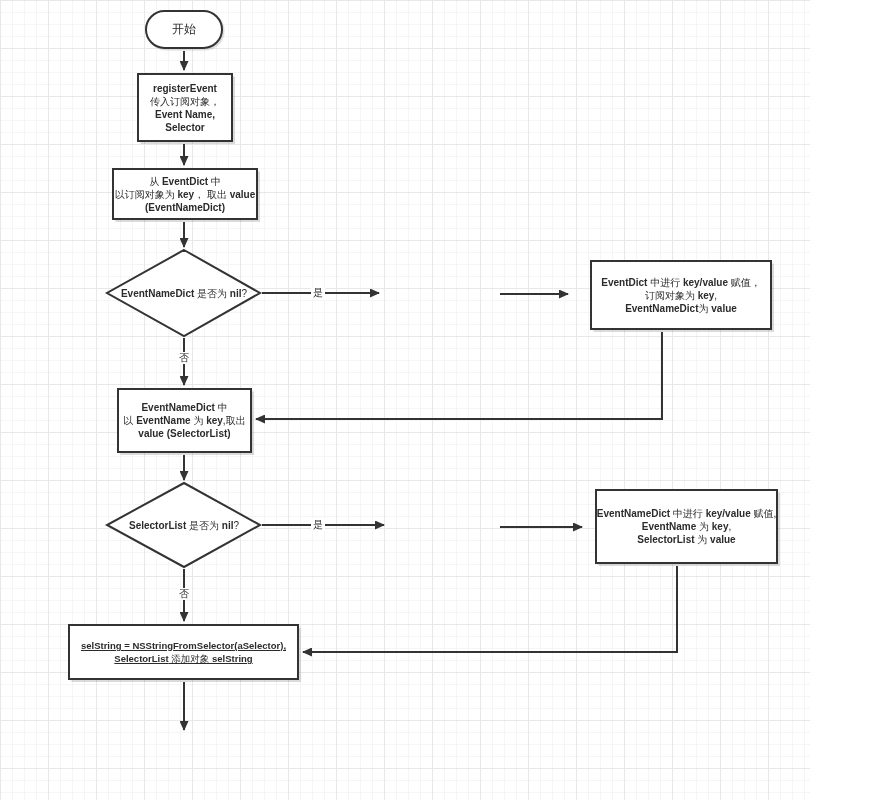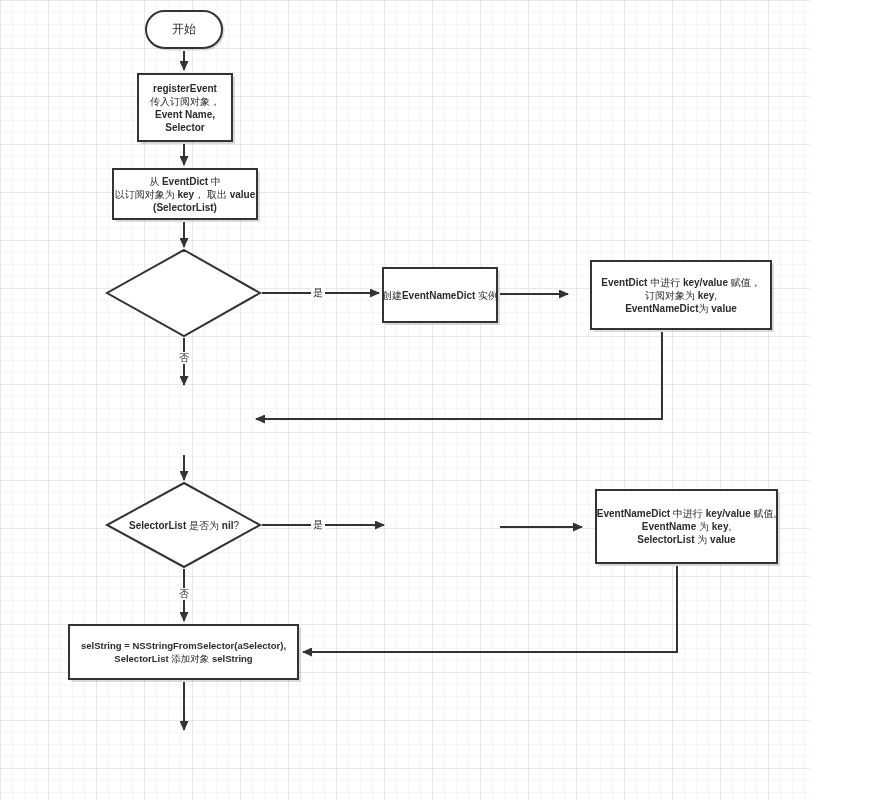--- a/index.html
+++ b/index.html
@@ -25,21 +25,21 @@
     display:flex; flex-direction:column; align-items:center; justify-content:center;
     color:var(--text); font-size:10px; line-height:13px; text-align:center;
     box-shadow:1.5px 1.5px 1px rgba(0,0,0,0.14);
   }
   .term{border-radius:20px; font-size:12px;}
   .dtext{
     position:absolute; z-index:3; display:flex; flex-direction:column;
     align-items:center; justify-content:center; color:var(--text);
     font-size:10px; line-height:13px; text-align:center; background:transparent; box-shadow:none; border:none;
   }
-  .small{font-size:9.5px;}
+  .small{font-size:9.5px;text-decoration:underline;}
   .tl{white-space:nowrap;}
   .b{font-weight:bold;}
   .edge-label{
     position:absolute; z-index:3; background:var(--bg); color:var(--text);
     font-size:10px; line-height:12px; padding:0 2px;
   }
 </style>
 </head>
 <body>
 
@@ -77,34 +77,39 @@
   <div class="node" style="left:137px;top:73px;width:96px;height:69px">
       <div class="tl"><span class="b">registerEvent</span></div>
       <div class="tl"><span>传入订阅对象，</span></div>
       <div class="tl"><span class="b">Event Name,</span></div>
       <div class="tl"><span class="b">Selector</span></div>
     </div>
 
   <div class="node" style="left:112px;top:168px;width:146px;height:52px">
       <div class="tl"><span>从 </span><span class="b">EventDict</span><span> 中</span></div>
       <div class="tl"><span>以订阅对象为 </span><span class="b">key</span><span>， 取出 </span><span class="b">value</span></div>
-      <div class="tl"><span class="b">(SelectorList)</span></div>
+      <div class="tl"><span class="b">(EventNameDict)</span></div>
     </div>
 
+  <div class="dtext" style="left:112px;top:279px;width:144px;height:28px">
+      <div class="tl"><span class="b">EventNameDict</span><span> 是否为 </span><span class="b">nil</span><span>?</span></div>
+    </div>
 
-  <div class="node" style="left:382px;top:267px;width:116px;height:56px">
-      <div class="tl"><span>创建</span><span class="b">EventNameDict</span><span> 实例</span></div>
-    </div>
 
   <div class="node" style="left:590px;top:260px;width:182px;height:70px">
       <div class="tl"><span class="b">EventDict</span><span> 中进行 </span><span class="b">key/value</span><span> 赋值，</span></div>
       <div class="tl"><span>订阅对象为 </span><span class="b">key</span><span>,</span></div>
       <div class="tl"><span class="b">EventNameDict</span><span>为 </span><span class="b">value</span></div>
     </div>
 
+  <div class="node" style="left:117px;top:388px;width:135px;height:65px">
+      <div class="tl"><span class="b">EventNameDict</span><span> 中</span></div>
+      <div class="tl"><span>以 </span><span class="b">EventName</span><span> 为 </span><span class="b">key</span><span>,取出</span></div>
+      <div class="tl"><span class="b">value (SelectorList)</span></div>
+    </div>
 
   <div class="dtext" style="left:110px;top:511px;width:148px;height:28px">
       <div class="tl"><span class="b">SelectorList</span><span> 是否为 </span><span class="b">nil</span><span>?</span></div>
     </div>
 
 
   <div class="node" style="left:595px;top:489px;width:183px;height:75px">
       <div class="tl"><span class="b">EventNameDict</span><span> 中进行 </span><span class="b">key/value</span><span> 赋值,</span></div>
       <div class="tl"><span class="b">EventName</span><span> 为 </span><span class="b">key</span><span>,</span></div>
       <div class="tl"><span class="b">SelectorList</span><span> 为 </span><span class="b">value</span></div>

